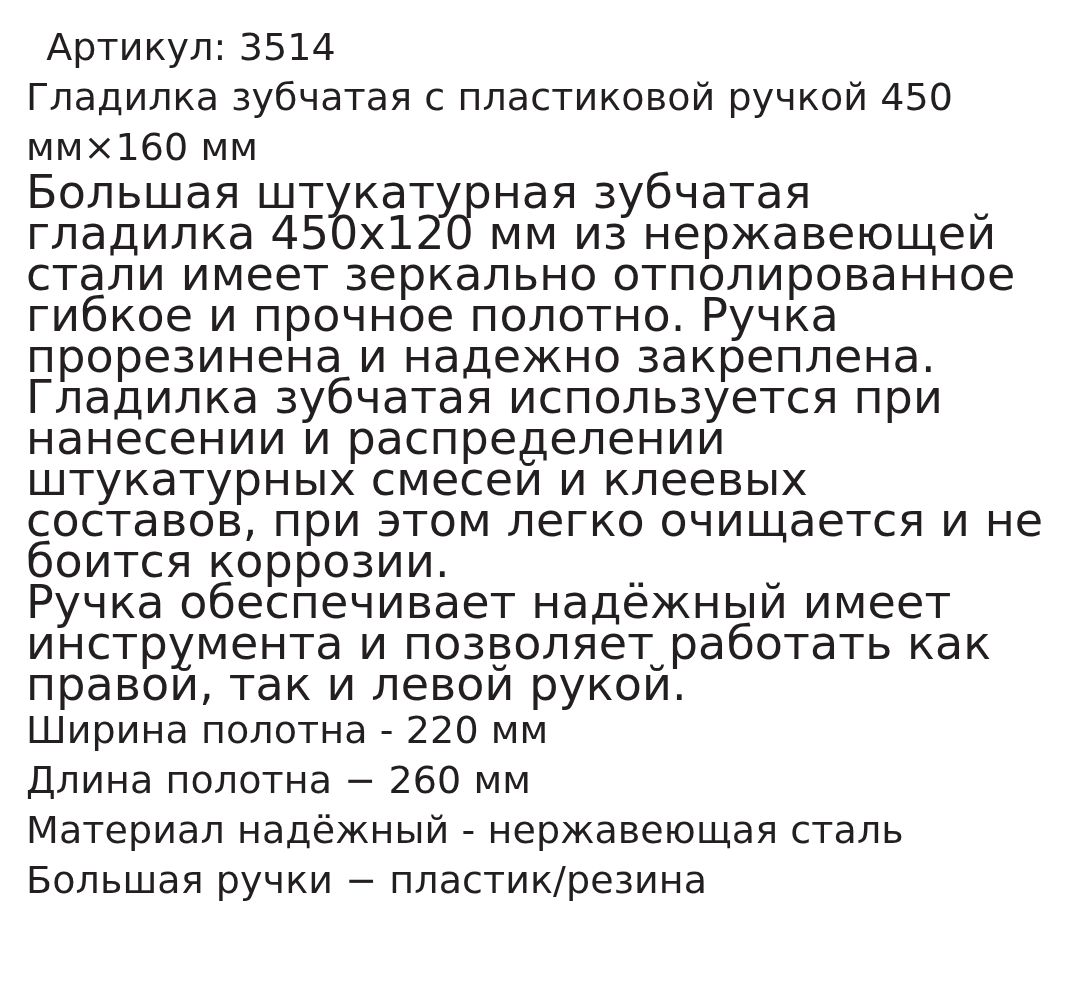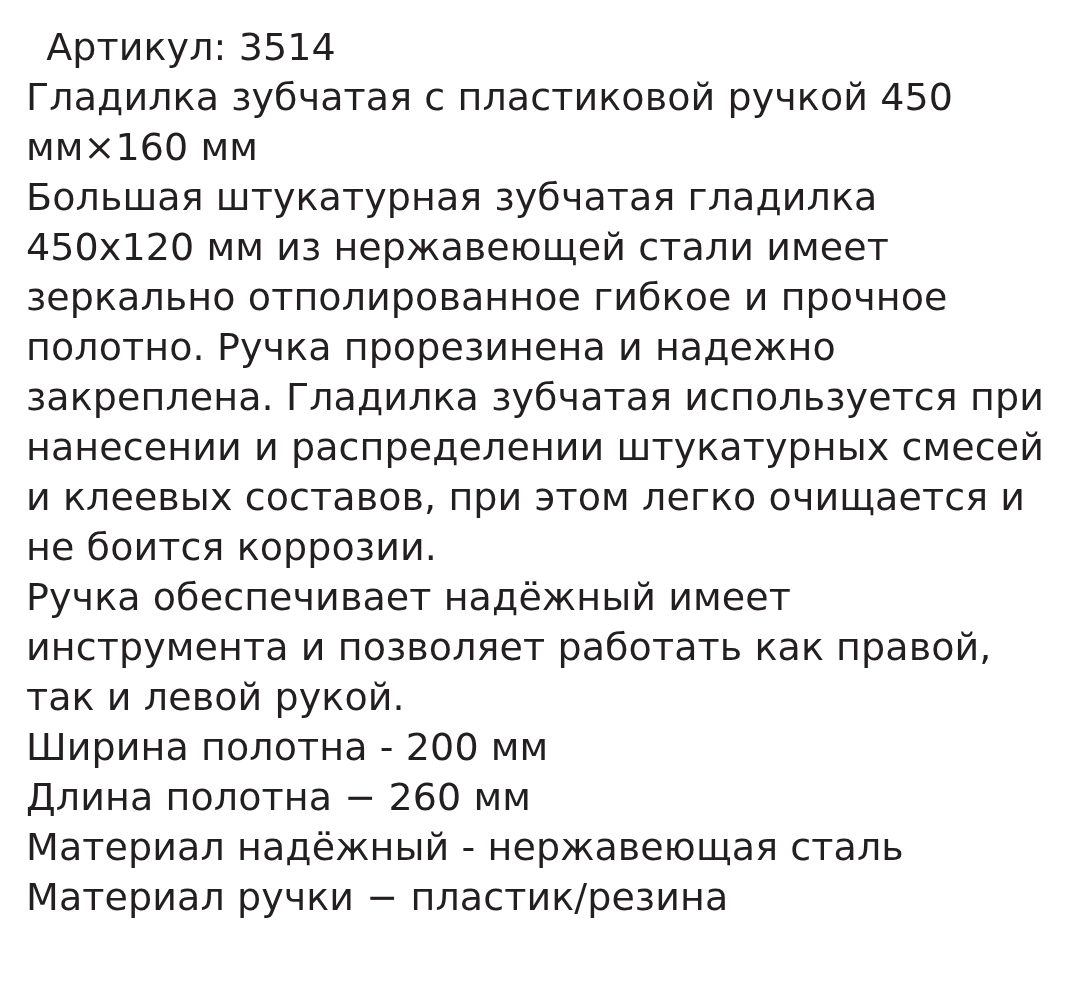--- a/index.html
+++ b/index.html
@@ -26,41 +26,41 @@
     line-height: 50px;
     letter-spacing: 0.1px;
     color: #231f20;
     white-space: pre-wrap;
     word-wrap: break-word;
   }
   .article-line {
     padding-left: 8px;
   }
   .para {
-    font-size: 38px;
-    line-height: 50px;
+    font-size: 46px;
+    line-height: 41px;
     letter-spacing: 0.1px;
     color: #231f20;
   }
 </style>
 </head>
 <body>
 
 <div class="page">
 
   <div class="line article-line"> Артикул: 3514</div>
 
   <div class="line">Гладилка зубчатая с пластиковой ручкой 450 мм×160 мм</div>
 
   <div class="para">Большая штукатурная зубчатая гладилка 450х120 мм из нержавеющей стали имеет зеркально отполированное гибкое и прочное полотно. Ручка прорезинена и надежно закреплена. Гладилка зубчатая используется при нанесении и распределении штукатурных смесей и клеевых составов, при этом легко очищается и не боится коррозии.</div>
 
   <div class="para">Ручка обеспечивает надёжный имеет инструмента и позволяет работать как правой, так и левой рукой.</div>
 
 
-  <div class="line">Ширина полотна - 200 мм</div>
+  <div class="line">Ширина полотна - 220 мм</div>
 
   <div class="line">Длина полотна − 260 мм</div>
 
   <div class="line">Материал надёжный - нержавеющая сталь</div>
 
-  <div class="line">Материал ручки − пластик/резина</div>
+  <div class="line">Большая ручки − пластик/резина</div>
 
 </div>
 
 </body></html>

